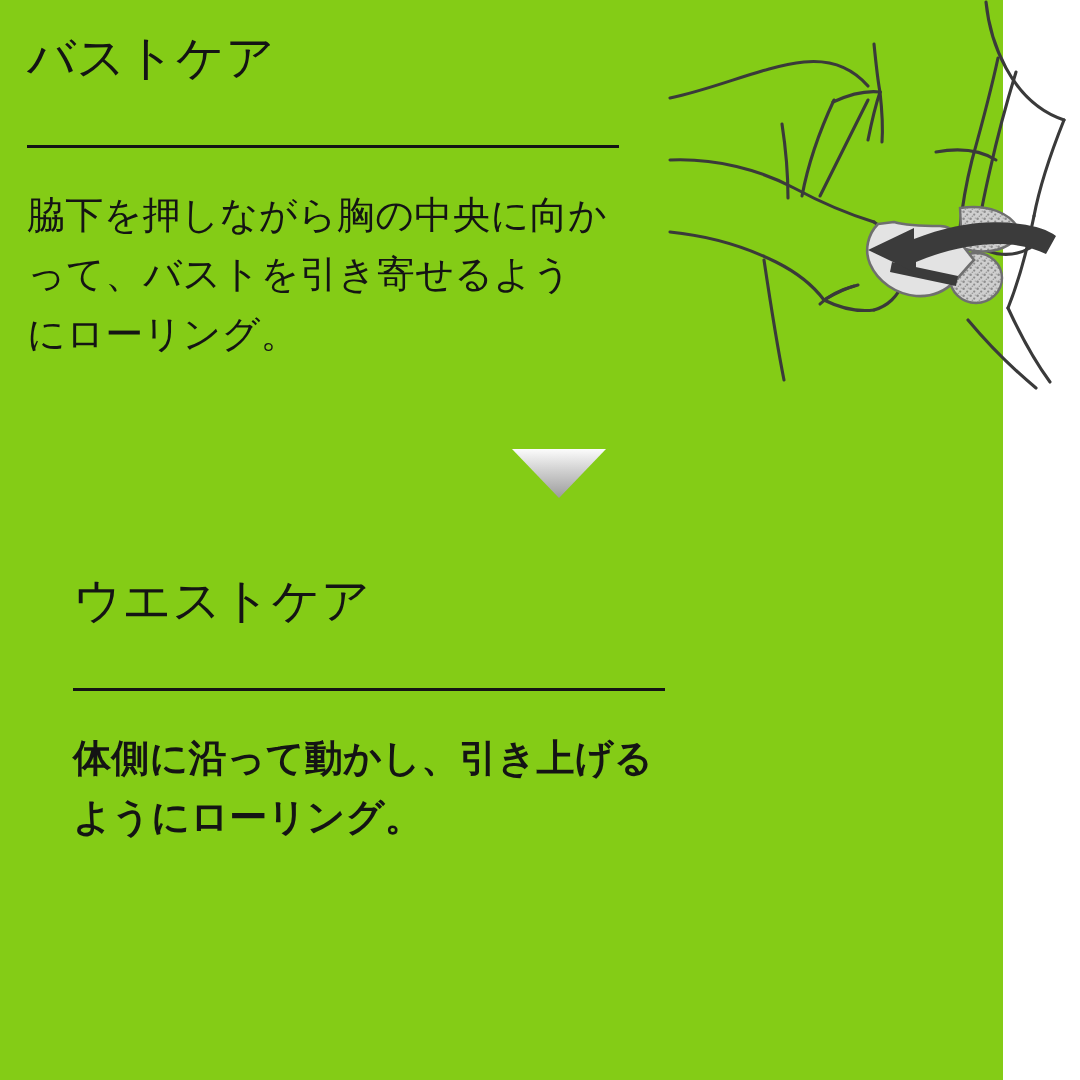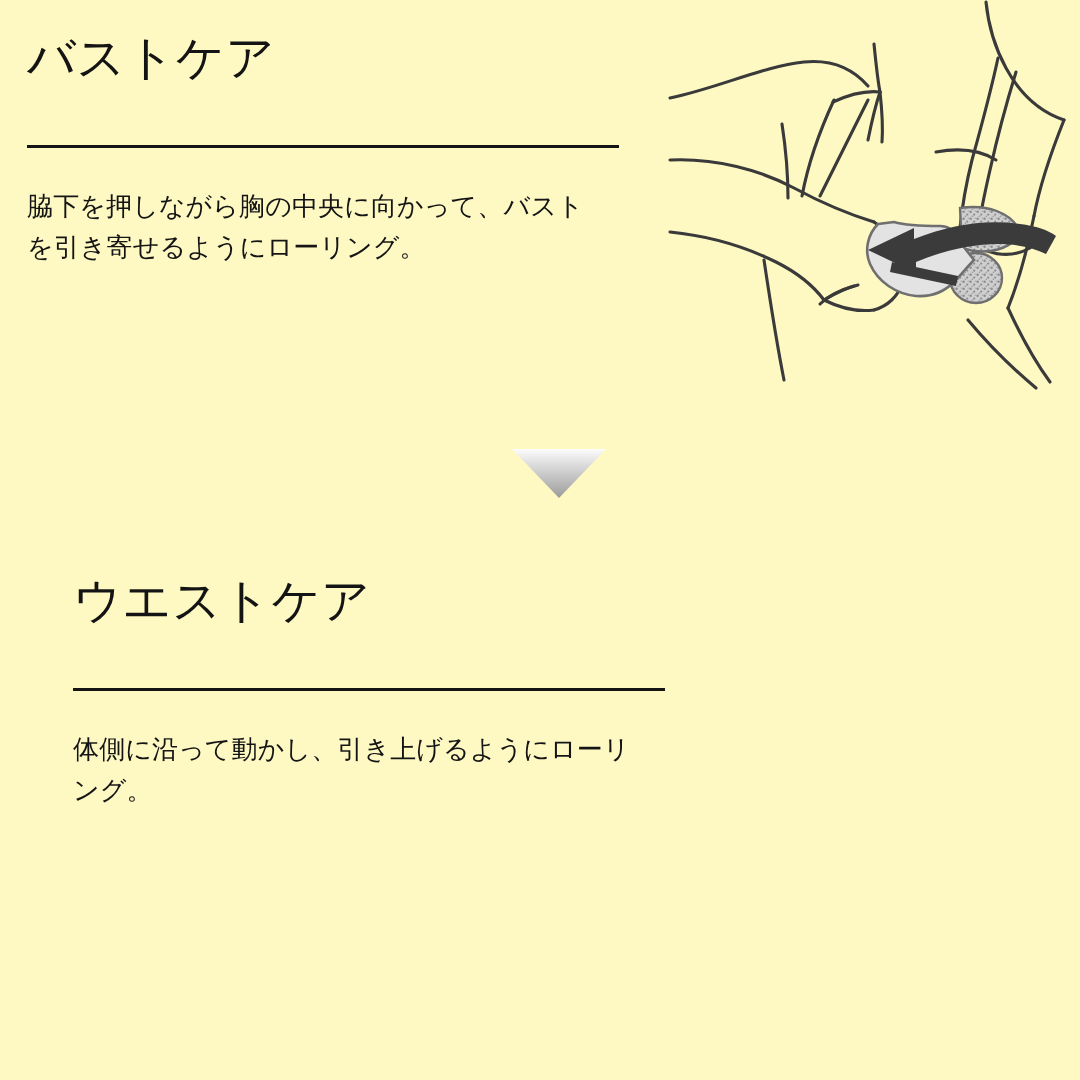--- a/index.html
+++ b/index.html
@@ -11,23 +11,23 @@
     width: 1080px;
     height: 1080px;
     font-family: "Liberation Sans", "DejaVu Sans", sans-serif;
     color: #111111;
     overflow: hidden;
     position: relative;
   }
 
   .page {
     position: relative;
-    width: 1080px;
+    width: 1003px;
     height: 1080px;
-    background: #fef9c3;
+    background: #84cc16;
   }
 
   
   .section {
     position: absolute;
     left: 0;
     width: 1080px;
   }
   #section-bust   { top: 0px;   height: 440px; }
   #section-waist  { top: 545px; height: 440px; margin-left: 46px; }
@@ -51,38 +51,38 @@
 
   .rule {
     width: 592px;
     height: 3px;
     background: #141414;
     margin: 0;
     border: 0;
   }
 
   .section-body {
-    font-size: 26px;
+    font-size: 38px;
     line-height: 1.56;
     font-weight: 400;
     color: #141414;
     margin: 0;
     letter-spacing: 0.005em;
     width: 580px;
   }
 
   
   #section-bust .section-title { position: absolute; top: 34px; left: 0; }
   #section-bust .rule          { position: absolute; top: 145px; left: 0; }
   #section-bust .section-body  { position: absolute; top: 186px; left: 0; }
 
   
   #section-waist .section-title { position: absolute; top: 32px; left: 0; }
   #section-waist .rule          { position: absolute; top: 143px; left: 0; }
-  #section-waist .section-body  { position: absolute; top: 184px; left: 0; }
+  #section-waist .section-body  { position: absolute; top: 184px; left: 0; font-weight: bold; }
 
   
   .illus {
     position: absolute;
     overflow: hidden;
   }
   #illus-bust  { left: 668px; top: 0px;   width: 412px; height: 398px; }
   .illus svg { display: block; width: 100%; height: 100%; }
 
   

